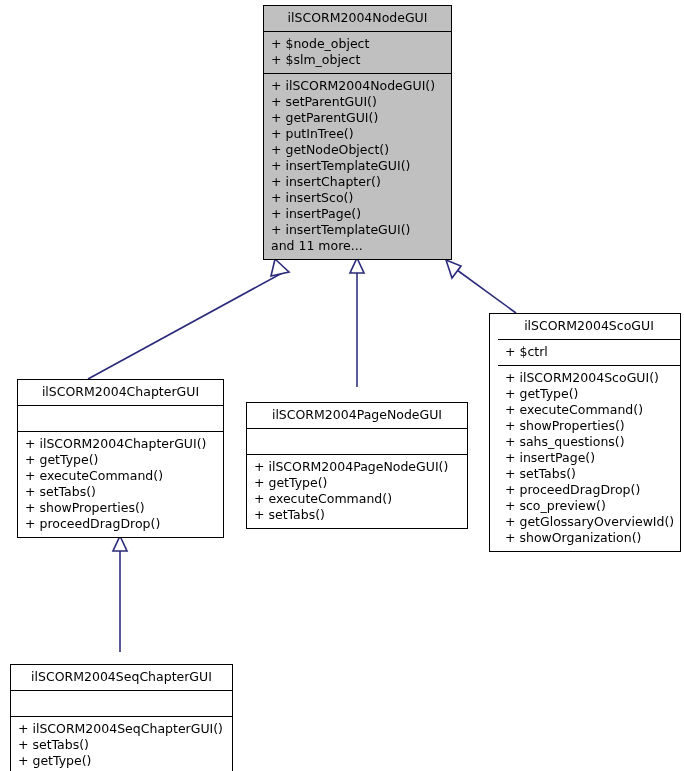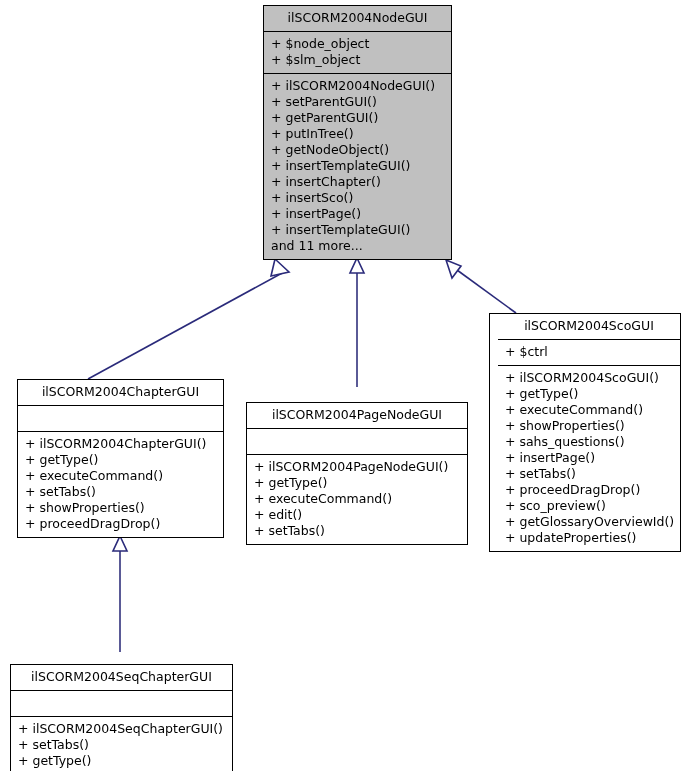--- a/index.html
+++ b/index.html
@@ -125,42 +125,41 @@
     </div>
   </div>
 
   <div class="uml-class" id="box-page-node-gui" style="left:246px; top:402px; width:222px;">
     <div class="uml-title">ilSCORM2004PageNodeGUI</div>
     <div class="uml-section empty"></div>
     <div class="uml-section last">
       <div class="uml-row">+ ilSCORM2004PageNodeGUI()</div>
       <div class="uml-row">+ getType()</div>
       <div class="uml-row">+ executeCommand()</div>
-      <div class="uml-row">+ edit()</div>
       <div class="uml-row">+ setTabs()</div>
     </div>
   </div>
 
   <div class="uml-class" id="box-sco-gui" style="left:489px; top:313px; width:192px;padding-left:8px;">
     <div class="uml-title">ilSCORM2004ScoGUI</div>
     <div class="uml-section">
       <div class="uml-row">+ $ctrl</div>
     </div>
     <div class="uml-section last">
       <div class="uml-row">+ ilSCORM2004ScoGUI()</div>
       <div class="uml-row">+ getType()</div>
       <div class="uml-row">+ executeCommand()</div>
       <div class="uml-row">+ showProperties()</div>
       <div class="uml-row">+ sahs_questions()</div>
       <div class="uml-row">+ insertPage()</div>
       <div class="uml-row">+ setTabs()</div>
       <div class="uml-row">+ proceedDragDrop()</div>
       <div class="uml-row">+ sco_preview()</div>
       <div class="uml-row">+ getGlossaryOverviewId()</div>
-      <div class="uml-row">+ updateProperties()</div>
+      <div class="uml-row">+ showOrganization()</div>
     </div>
   </div>
 
   <div class="uml-class" id="box-seq-chapter-gui" style="left:10px; top:664px; width:223px;">
     <div class="uml-title">ilSCORM2004SeqChapterGUI</div>
     <div class="uml-section empty"></div>
     <div class="uml-section last">
       <div class="uml-row">+ ilSCORM2004SeqChapterGUI()</div>
       <div class="uml-row">+ setTabs()</div>
       <div class="uml-row">+ getType()</div>

